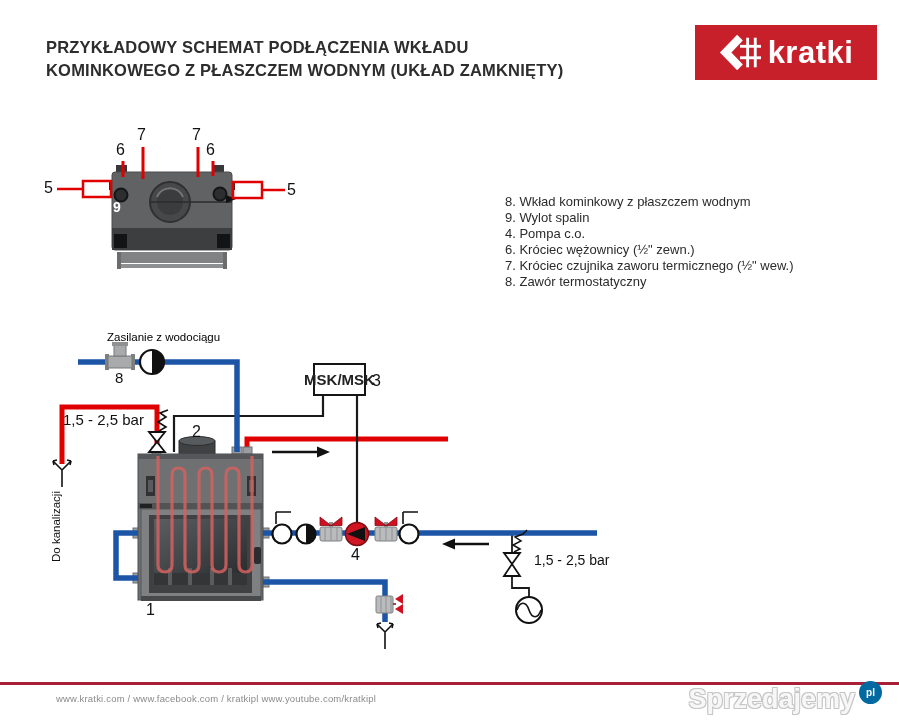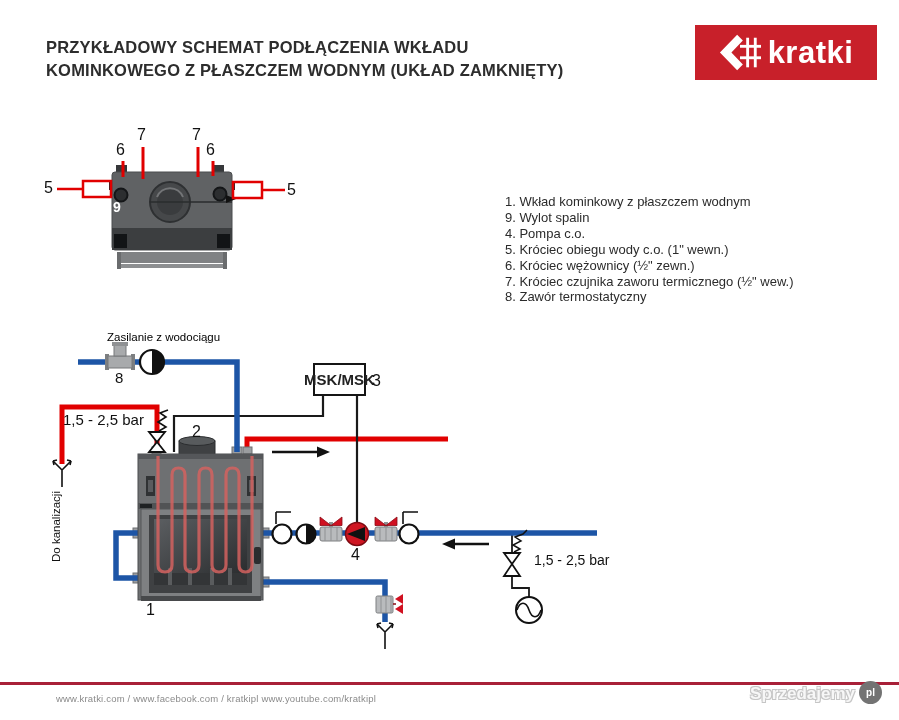--- a/index.html
+++ b/index.html
@@ -18,23 +18,23 @@
   .pressure-left{left:63px;top:411px;font-size:15px;}
   .pressure-right{left:534px;top:552px;font-size:14px;}
   .drain-lbl{left:50px;top:562px;font-size:11.5px;font-weight:500;
              transform:rotate(-90deg);transform-origin:0 0;}
   .msk-box{left:313px;top:363px;width:49px;height:29px;border:2.5px solid #151515;background:#fff;
            display:flex;align-items:center;justify-content:center;
            font-size:15px;font-weight:bold;color:#222;letter-spacing:0;}
   .model-num{left:113px;top:199px;font-size:14px;font-weight:bold;color:#fff;}
   .foot-line{left:0;top:682px;width:899px;height:3px;background:#a82038;}
   .foot-links{left:56px;top:693px;font-size:9.5px;color:#8a8a8a;letter-spacing:.2px;}
-  .watermark{right:44px;top:684px;font-size:17px;font-weight:bold;color:#f7f7f7;
+  .watermark{right:44px;top:684px;font-size:27px;font-weight:bold;color:#f7f7f7;
              text-shadow:-1px -1px 0 #c6c6c6,1px -1px 0 #c6c6c6,-1px 1px 0 #c6c6c6,1px 1px 0 #c6c6c6;}
-  .pl-badge{right:17px;top:681px;width:23px;height:23px;border-radius:50%;background:#737373;
+  .pl-badge{right:17px;top:681px;width:23px;height:23px;border-radius:50%;background:#0369a1;
             color:#fff;font-size:10px;font-weight:bold;display:flex;align-items:center;justify-content:center;}
 </style>
 </head>
 <body>
 
 <div class="page">
 
   <svg class="abs" style="left:0;top:0" width="899" height="720" viewBox="0 0 899 720">
     <defs>
       <linearGradient id="glassGrad" x1="0" y1="0" x2="1" y2="1">
@@ -228,24 +228,23 @@
         <line x1="38" y1="4" x2="38" y2="35"></line>
         <line x1="22" y1="13" x2="44" y2="13"></line>
         <line x1="22" y1="25" x2="44" y2="25"></line>
       </g>
     </svg>
     <span class="logo-text">kratki</span>
   </div>
 
   <div class="abs legend">
     <ul>
-      <li>1. Wkład kominkowy z płaszczem wodnym</li>
+      <li>8. Wkład kominkowy z płaszczem wodnym</li>
       <li>9. Wylot spalin</li>
       <li>4. Pompa c.o.</li>
-      <li>5. Króciec obiegu wody c.o. (1" wewn.)</li>
       <li>6. Króciec wężownicy (½" zewn.)</li>
       <li>7. Króciec czujnika zaworu termicznego (½" wew.)</li>
       <li>8. Zawór termostatyczny</li>
     </ul>
   </div>
 
   <div class="lbl" style="left:137px;top:126px">7</div>
   <div class="lbl" style="left:192px;top:126px">7</div>
   <div class="lbl" style="left:116px;top:141px">6</div>
   <div class="lbl" style="left:206px;top:141px">6</div>

